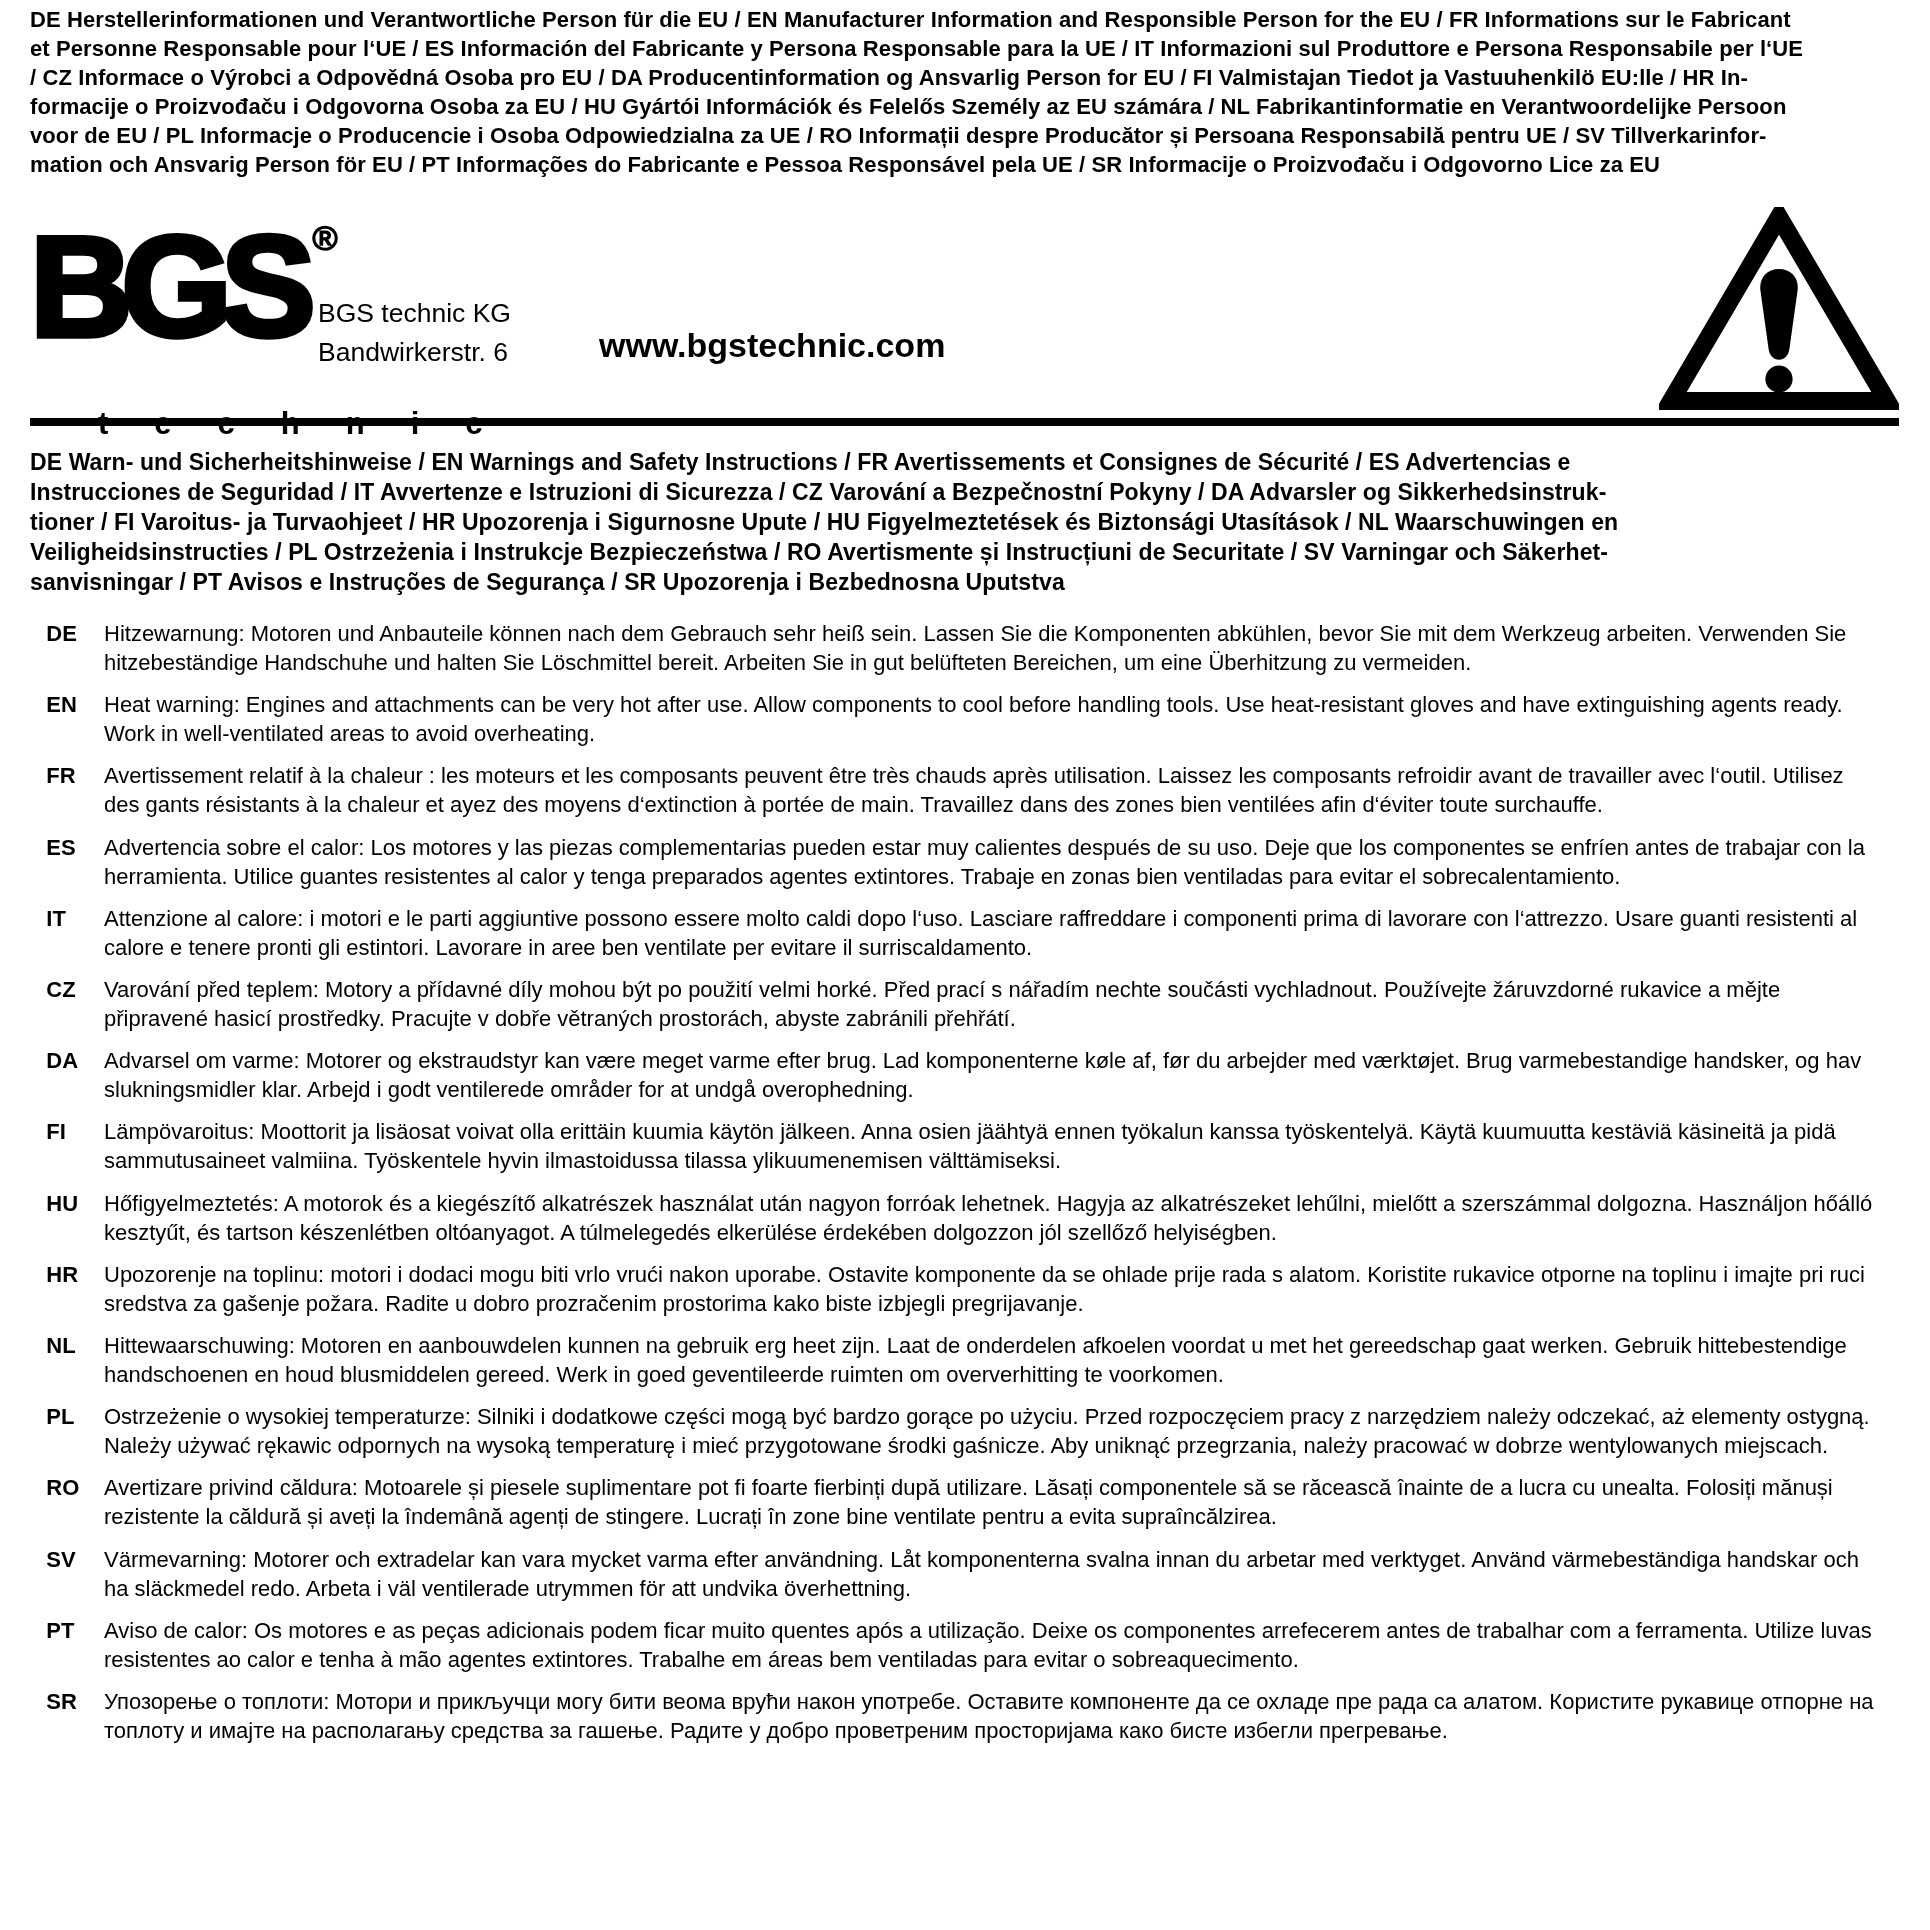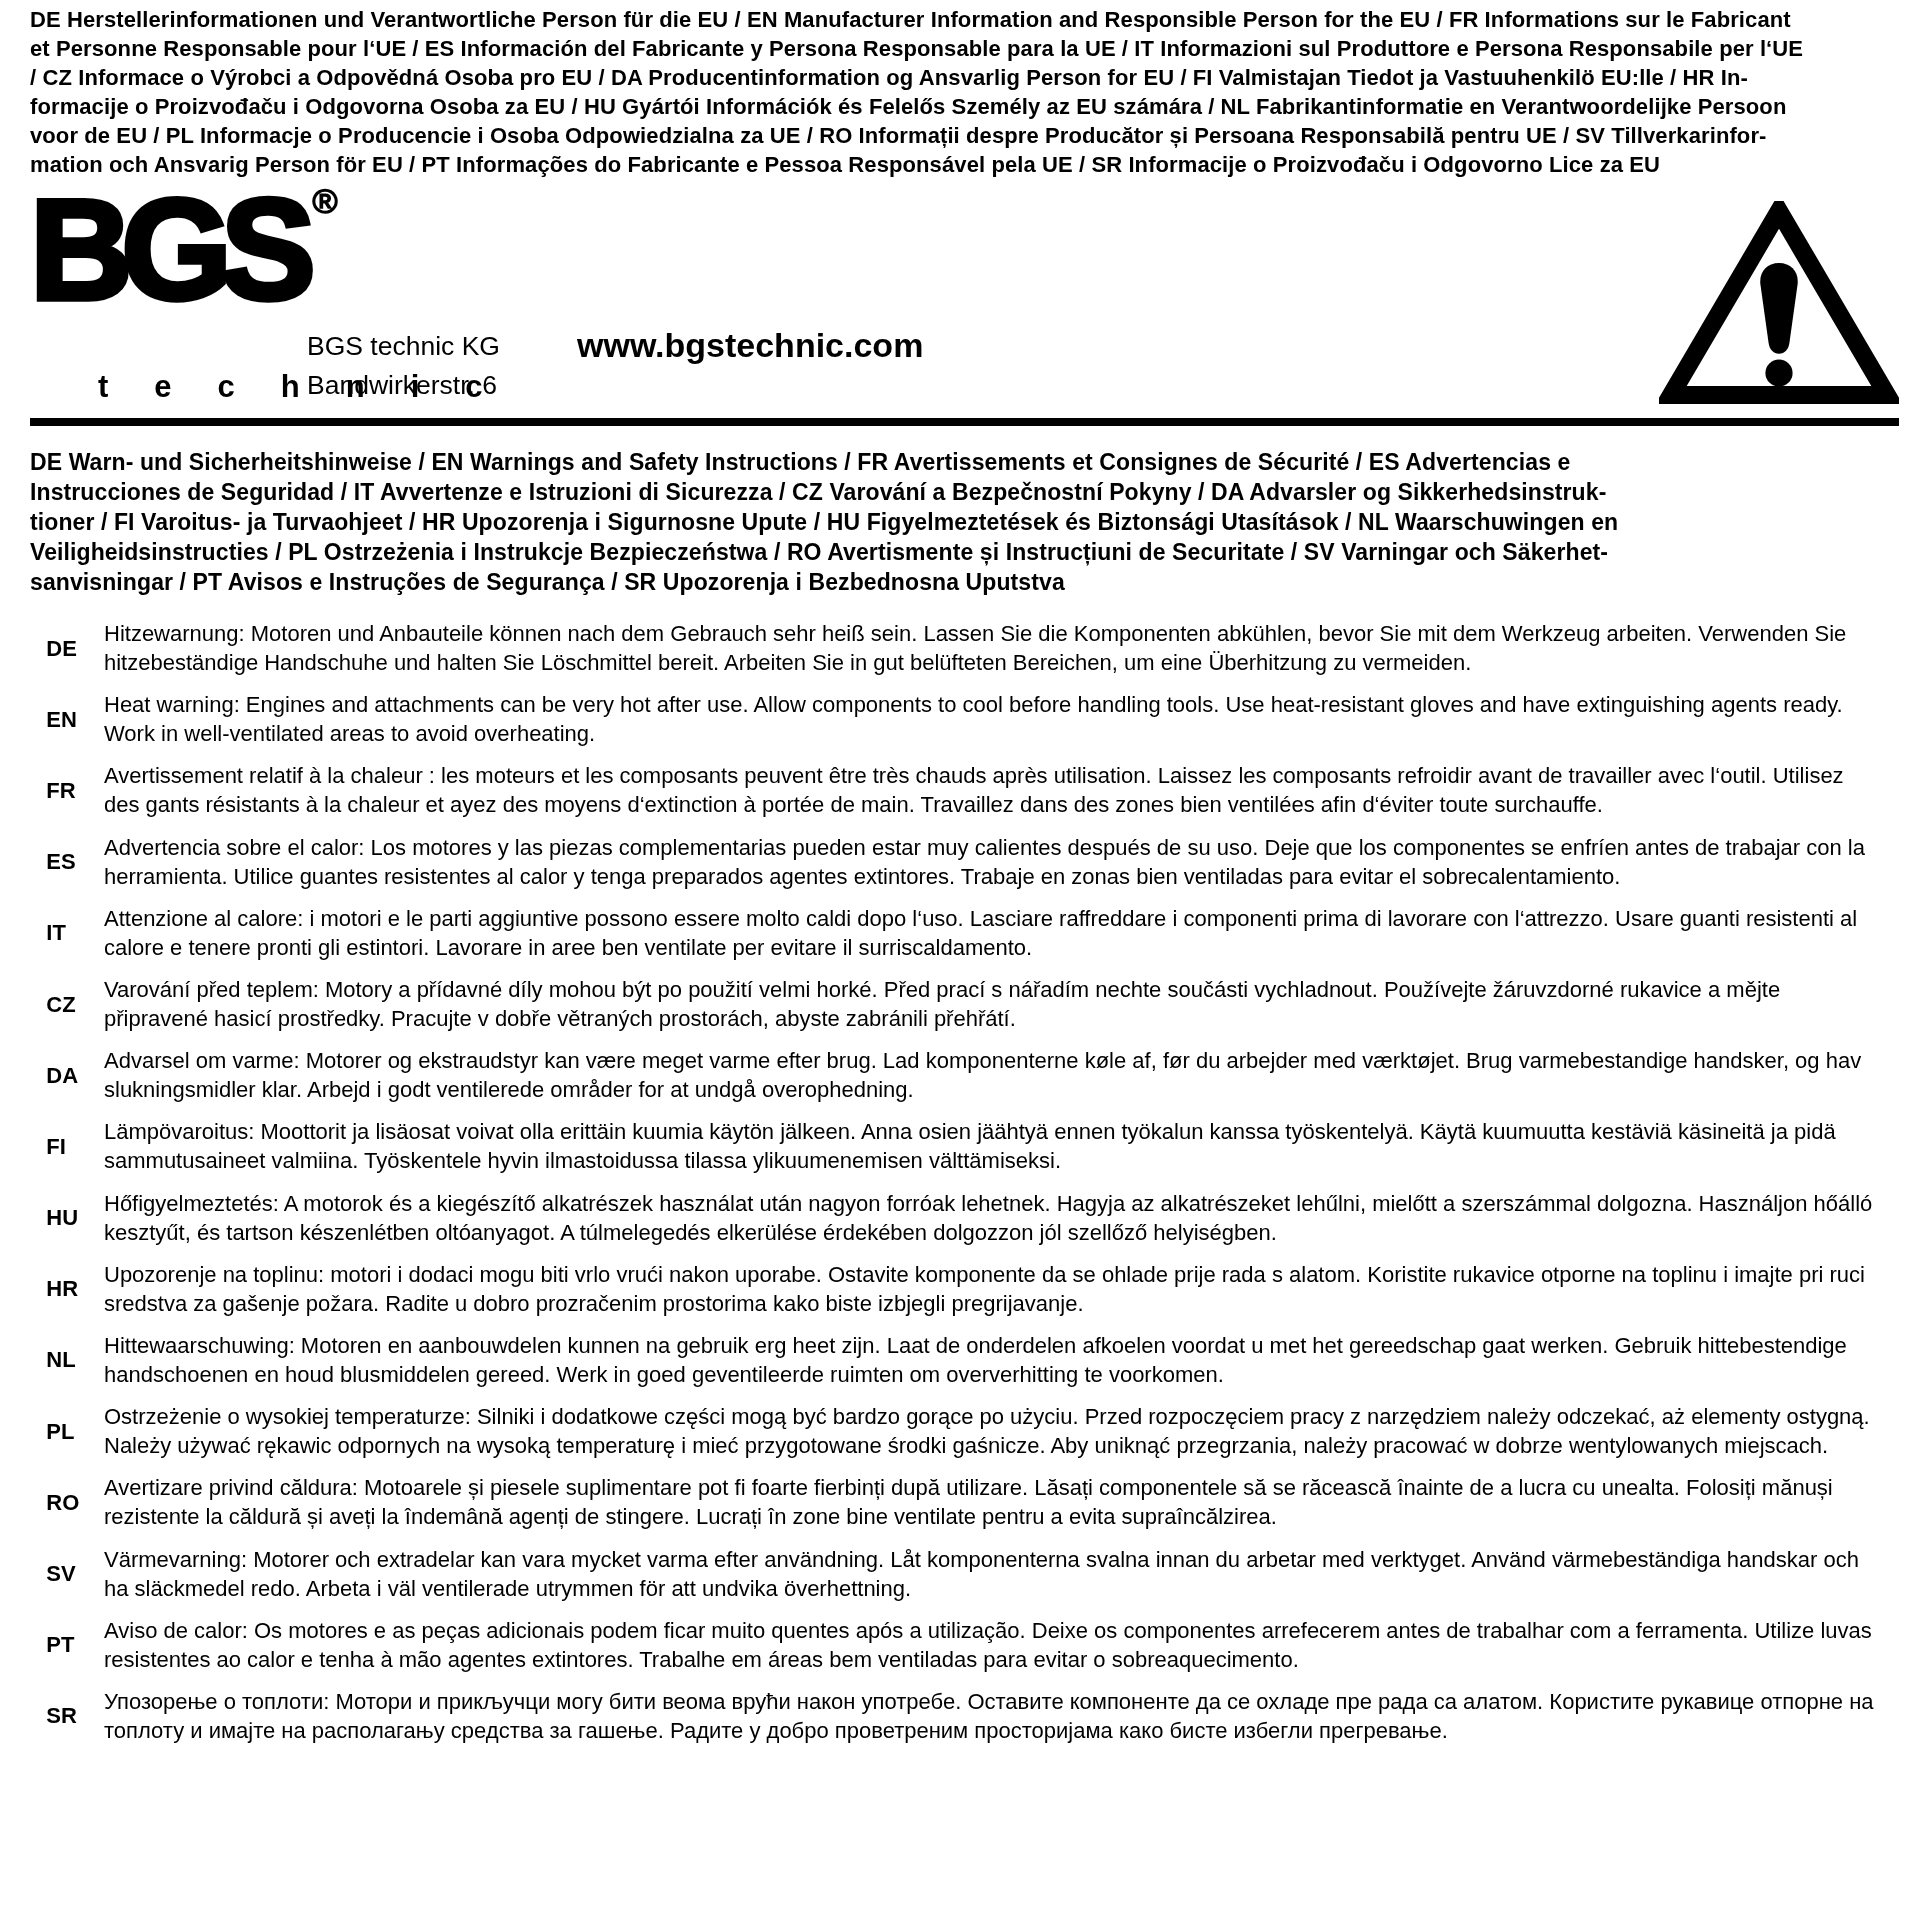--- a/index.html
+++ b/index.html
@@ -12,21 +12,21 @@
   .page { padding: 5px 31px 0 30px; box-sizing: border-box; }
 
   .header-lines {
     font-weight: bold;
     font-size: 22px;
     line-height: 29px;
     white-space: pre-line;
     letter-spacing: 0.1px;
   }
 
-  .brand-row { display: flex; margin-top: 33px; height: 193px; align-items: flex-end; }
+  .brand-row { display: flex; margin-top: 33px; height: 193px; align-items: center; gap: 11px; }
 
   .logo { width: 237px; flex: none; }
   .logo-main { line-height: 125px; white-space: nowrap; }
   .logo-bgs {
     font-size: 142px; font-weight: 900;
     letter-spacing: -11px;
     -webkit-text-stroke: 5.4px #000;
     font-style: normal;
   }
   .logo-reg { font-size: 34px; vertical-align: 86px; margin-left: 7.8px; -webkit-text-stroke: 1.6px #000; }
@@ -58,21 +58,21 @@
   .safety-heading {
     margin-top: 21px;
     font-weight: bold;
     font-size: 23px;
     line-height: 30px;
     white-space: pre-line;
     letter-spacing: 0.1px;
   }
 
   .warnings { margin-top: 22px; }
-  .warning-entry { display: flex; font-size: 22px; line-height: 29px; margin-bottom: 13.2px; align-items: center; }
+  .warning-entry { display: flex; font-size: 22px; line-height: 29px; margin-bottom: 13.2px; }
   .warning-code { font-weight: bold; width: 74px; padding-left: 16.3px; box-sizing: border-box; flex: none; }
   .warning-text { flex: 1; padding-right: 22px; }
 </style>
 </head>
 <body>
 
 <div class="page">
 
   <div class="header-lines">DE Herstellerinformationen und Verantwortliche Person für die EU  /  EN Manufacturer Information and Responsible Person for the EU  /  FR Informations sur le Fabricant
 et Personne Responsable pour l‘UE  /  ES Información del Fabricante y Persona Responsable para la UE  /  IT Informazioni sul Produttore e Persona Responsabile per l‘UE

